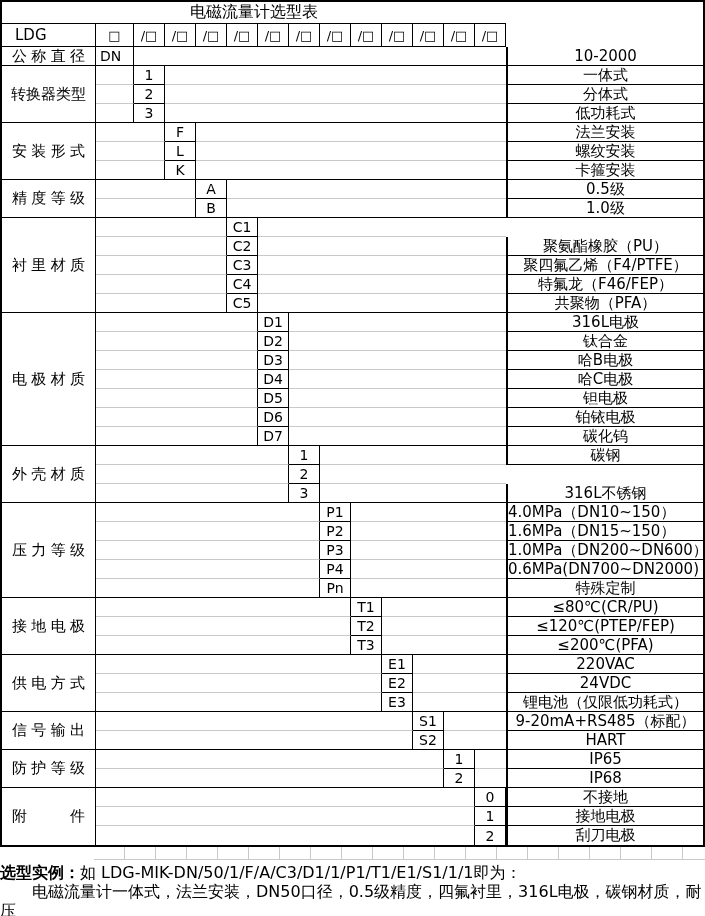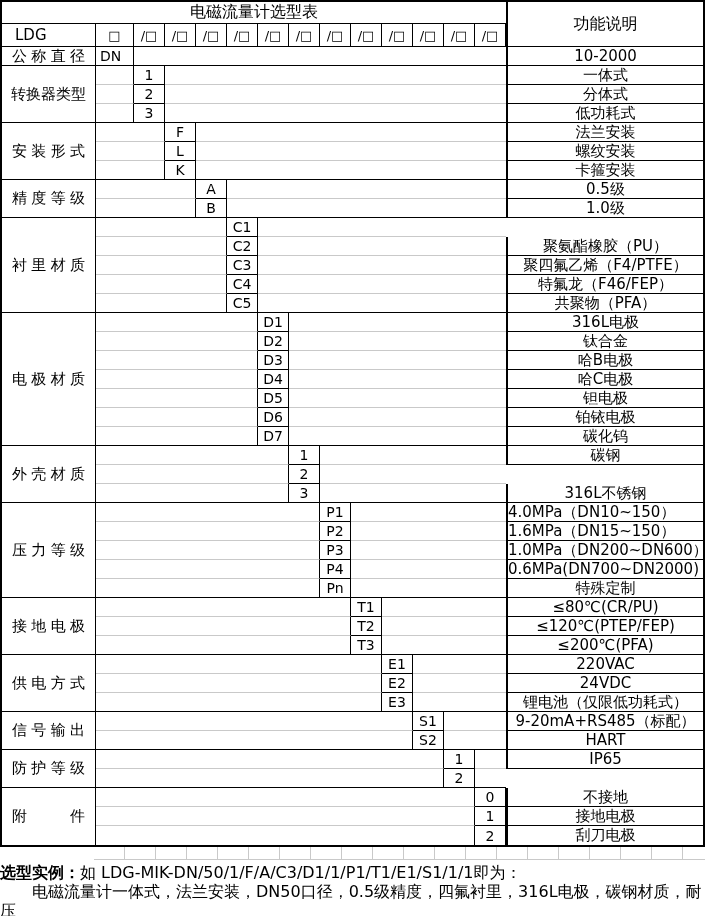--- a/index.html
+++ b/index.html
@@ -29,21 +29,20 @@
   background:repeating-linear-gradient(to right,transparent 0,transparent 30px,#c9c9c9 30px,#c9c9c9 31px);}
 .ex{padding-top:3px;font-size:16px;line-height:19px;}
 .ex .b{font-weight:bold;}
 .ex .l2{text-indent:32px;}
 </style>
 </head>
 <body>
 
 <div class="grid">
   <div class="c t">电磁流量计选型表</div>
-  <div class="c h">功能说明</div>
 
   <div class="c L lft" style="grid-area:2/1/3/2">
       <span>LDG</span>
     </div>
   <div class="c bx" style="grid-area:2/2/3/3">□</div>
   <div class="c bx" style="grid-area:2/3/3/4">/□</div>
   <div class="c bx" style="grid-area:2/4/3/5">/□</div>
   <div class="c bx" style="grid-area:2/5/3/6">/□</div>
   <div class="c bx" style="grid-area:2/6/3/7">/□</div>
   <div class="c bx" style="grid-area:2/7/3/8">/□</div>
@@ -247,20 +246,21 @@
   <div class="c L" style="grid-area:40/1/42/2">
       <span>防护等级</span>
     </div>
   <div class="c bl" style="grid-area:40/2/41/13"></div>
   <div class="c cd" style="grid-area:40/13/41/14">1</div>
   <div class="c br" style="grid-area:40/14/41/15"></div>
   <div class="c ds" style="grid-area:40/15/41/16">IP65</div>
   <div class="c bl eb" style="grid-area:41/2/42/13"></div>
   <div class="c cd" style="grid-area:41/13/42/14">2</div>
   <div class="c br eb" style="grid-area:41/14/42/15"></div>
+  <div class="c ds" style="grid-area:41/15/42/16">IP68</div>
 
   <div class="c L nb" style="grid-area:42/1/45/2">
       <span>附件</span>
     </div>
   <div class="c bl" style="grid-area:42/2/43/14"></div>
   <div class="c cd" style="grid-area:42/14/43/15">0</div>
   <div class="c ds" style="grid-area:42/15/43/16">不接地</div>
   <div class="c bl" style="grid-area:43/2/44/14"></div>
   <div class="c cd" style="grid-area:43/14/44/15">1</div>
   <div class="c ds" style="grid-area:43/15/44/16">接地电极</div>

